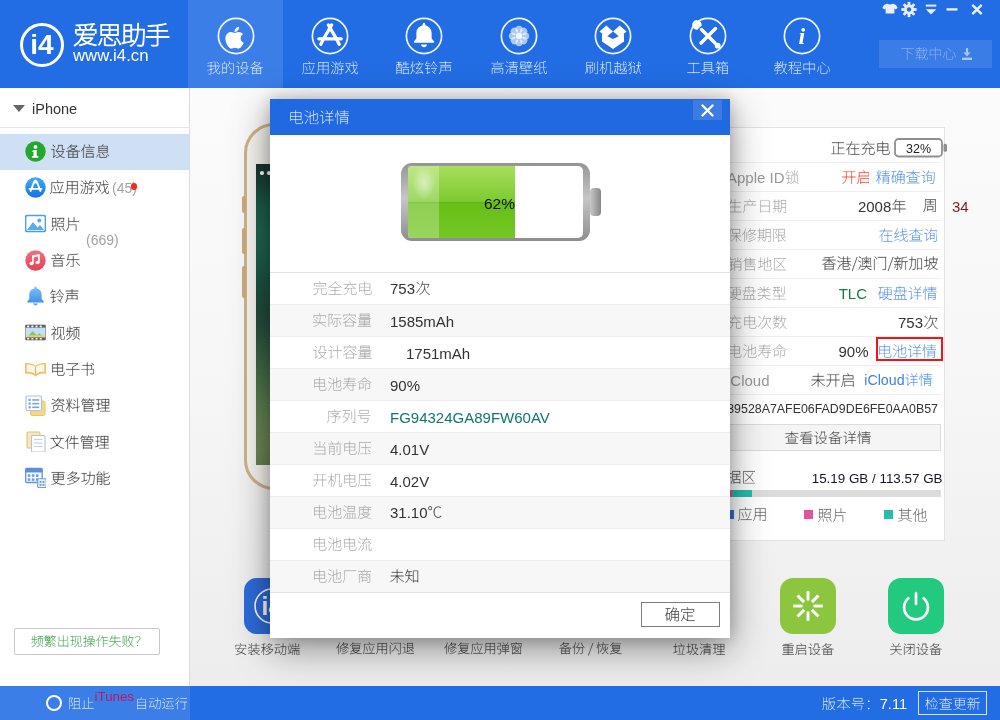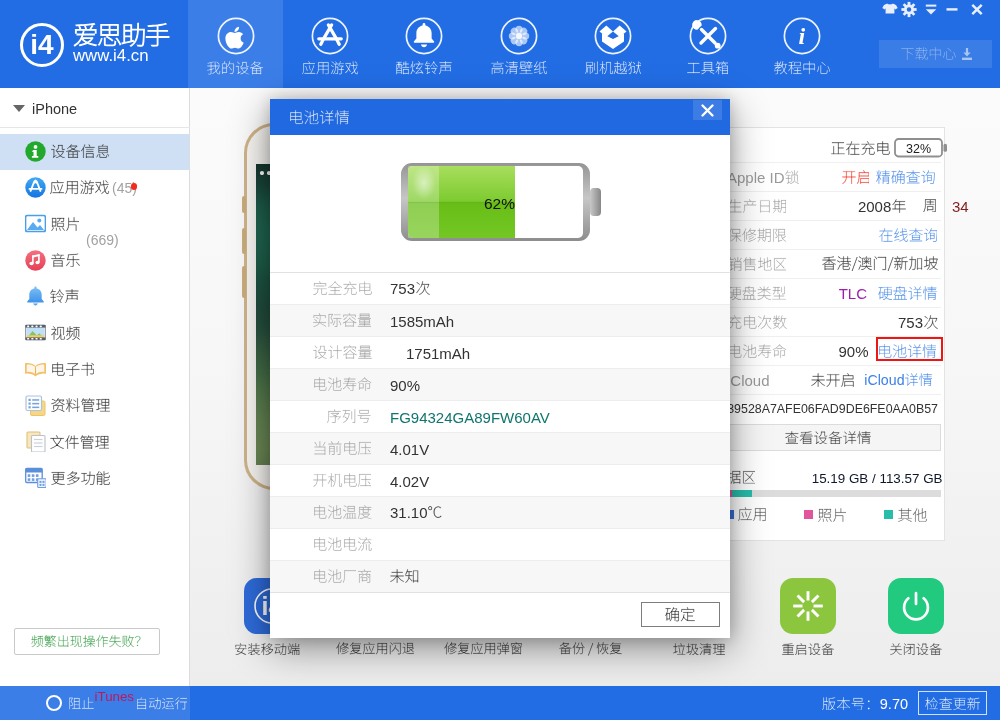--- a/index.html
+++ b/index.html
@@ -585,21 +585,21 @@
     <use href="#g91" x="4792"></use>
     <use href="#g92" x="5792"></use>
     <use href="#g93" x="6792"></use>
   </svg>
 <svg style="position:absolute;left:727.4px;top:285.5px;" width="59.2" height="14.2" viewBox="24 -859 3946 949" fill="#9a9a9a" stroke="#9a9a9a" stroke-width="9">
     <use href="#g94" x="0"></use>
     <use href="#g95" x="1000"></use>
     <use href="#g96" x="2000"></use>
     <use href="#g97" x="3000"></use>
   </svg>
-<div style="position:absolute;left:867px;top:293.1px;transform:translateX(-100%) translateY(-50%);font:15px 'Liberation Sans',sans-serif;color:#a21caf;white-space:nowrap;">TLC</div>
+<div style="position:absolute;left:867px;top:293.1px;transform:translateX(-100%) translateY(-50%);font:15px 'Liberation Sans',sans-serif;color:#15803d;white-space:nowrap;">TLC</div>
 <svg style="position:absolute;left:878.4px;top:285.5px;" width="59.1" height="14.2" viewBox="24 -859 3941 949" fill="#3d80e8" stroke="#3d80e8" stroke-width="9">
     <use href="#g94" x="0"></use>
     <use href="#g95" x="1000"></use>
     <use href="#g98" x="2000"></use>
     <use href="#g99" x="3000"></use>
   </svg>
 <svg style="position:absolute;left:727.8px;top:314.6px;" width="58.9" height="14.1" viewBox="54 -850 3924 938" fill="#9a9a9a" stroke="#9a9a9a" stroke-width="9">
     <use href="#g64" x="0"></use>
     <use href="#g41" x="1000"></use>
     <use href="#g100" x="2000"></use>
@@ -900,19 +900,19 @@
     <use href="#g113" x="1000"></use>
     <use href="#g152" x="2000"></use>
     <use href="#g153" x="3000"></use>
   </svg>
 <svg style="position:absolute;left:822.1px;top:696.7px;" width="47.9" height="13.6" viewBox="19 -852 3304 940" fill="#ffffff" stroke="#ffffff" stroke-width="9">
     <use href="#g154" x="0"></use>
     <use href="#g155" x="1000"></use>
     <use href="#g137" x="2000"></use>
     <use href="#g156" x="3000"></use>
   </svg>
-<div style="position:absolute;left:879.8px;top:703.5px;transform:translateY(-50%);font:14.5px 'Liberation Sans',sans-serif;color:#ffffff;white-space:nowrap">9.70</div>
+<div style="position:absolute;left:879.8px;top:703.5px;transform:translateY(-50%);font:14.5px 'Liberation Sans',sans-serif;color:#ffffff;white-space:nowrap">7.11</div>
 <div style="position:absolute;left:918px;top:691px;width:69px;height:24px;border:1px solid rgba(255,255,255,.8);"></div>
 <svg style="position:absolute;left:924.8px;top:696.7px;" width="55.2" height="13.2" viewBox="22 -850 3944 941" fill="#ffffff" stroke="#ffffff" stroke-width="9">
     <use href="#g157" x="0"></use>
     <use href="#g70" x="1000"></use>
     <use href="#g50" x="2000"></use>
     <use href="#g91" x="3000"></use>
   </svg>
 </body></html>

